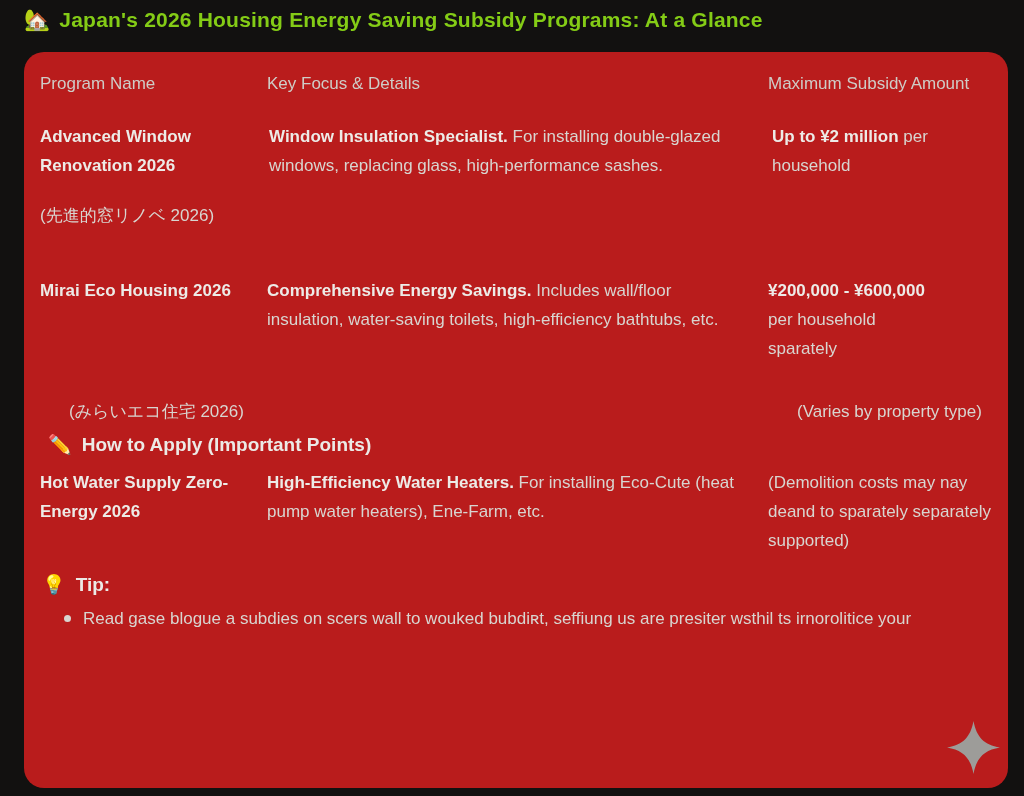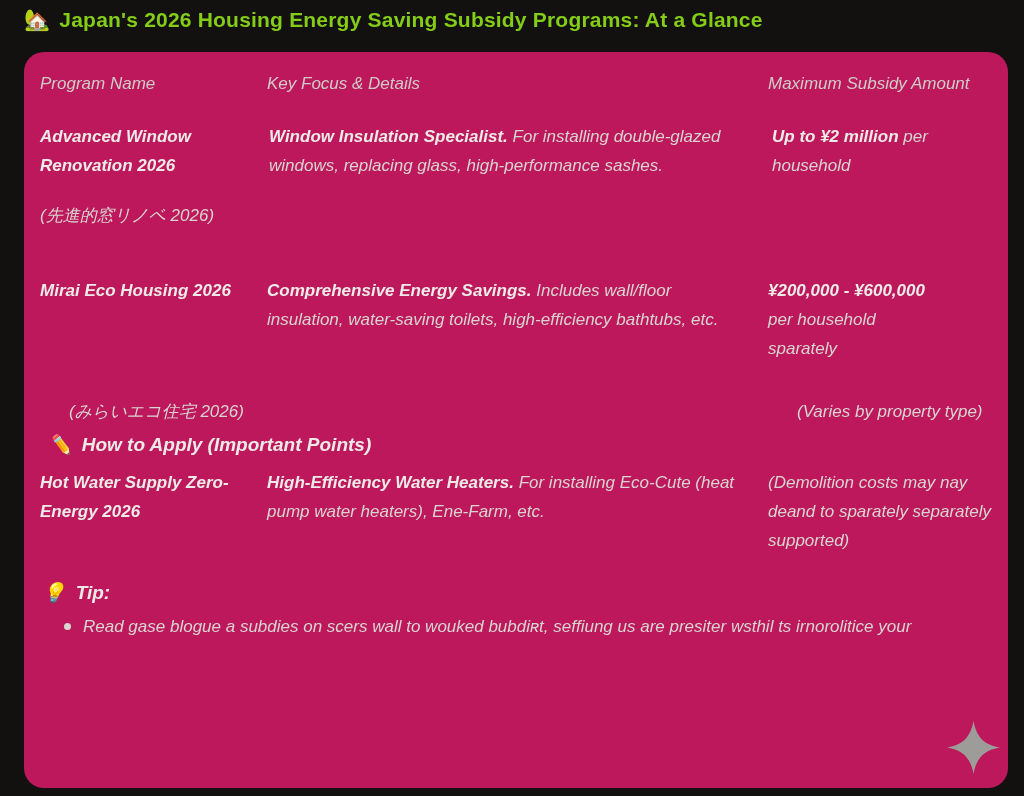--- a/index.html
+++ b/index.html
@@ -23,40 +23,39 @@
   }
   .page-title .emoji { margin-right: 9px; font-weight: normal; }
 
   .card {
     position: absolute;
     left: 24px;
     top: 52px;
     width: 984px;
     height: 736px;
     box-sizing: border-box;
-    background: #be185d;
+    background: #b91c1c;
     border-radius: 20px;
     padding: 17px 16px 16px 16px;
     color: #d8d5d0;
     font-size: 17px;
     line-height: 29px;
-    font-style: italic;
   }
 
   .trow {
     display: grid;
     grid-template-columns: 197px 471px 1fr;
     column-gap: 30px;
   }
   .thead { color: #cfccc7; margin-bottom: 24px; }
   .row-main  { margin-bottom: 21px; gap: 32px; }
   .row-jp1   { margin-bottom: 46px; }
   .row-main2 { margin-bottom: 34px; }
   .row-jp2   { margin-bottom: 5px; margin-left: 29px; }
-  .row-main3 { margin-bottom: 24px; }
+  .row-main3 { margin-bottom: 16px; }
 
   b, .bold { font-weight: bold; color: #edebe7; }
 
   .sec-heading {
     font-size: 19px;
     font-weight: bold;
     color: #eceae6;
     margin: 0 0 9px 8px;
     line-height: 28px;
   }

